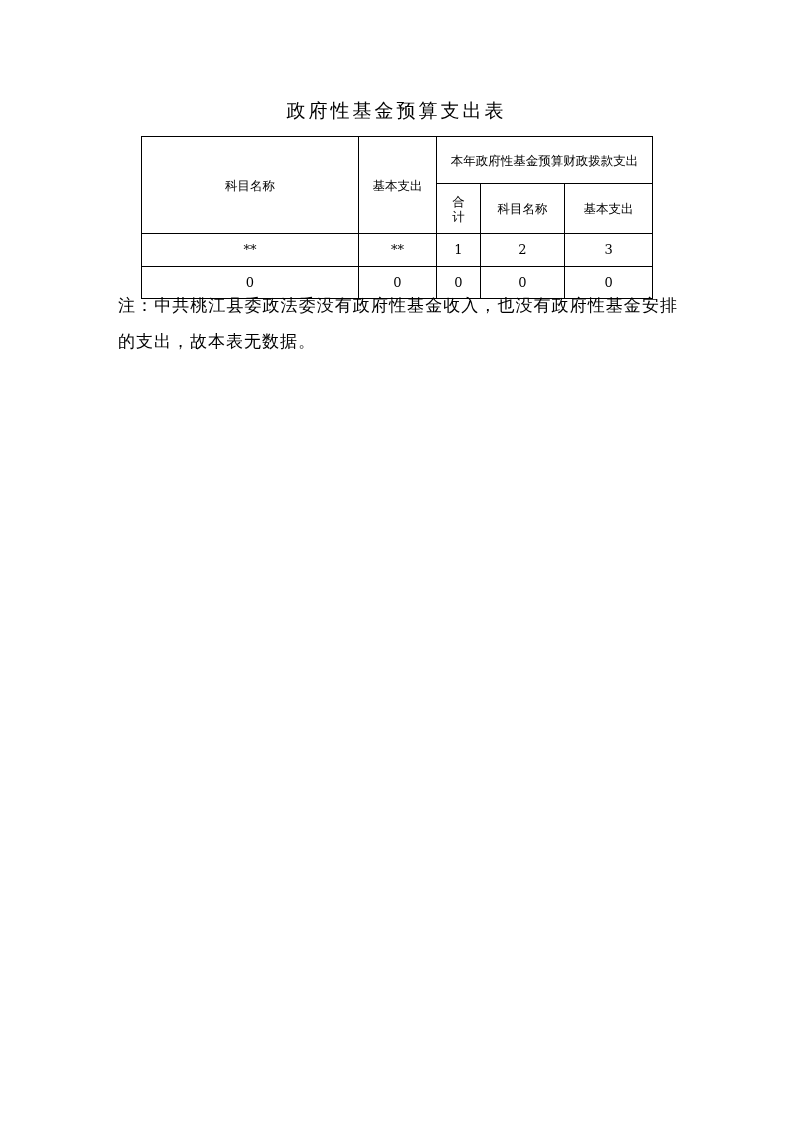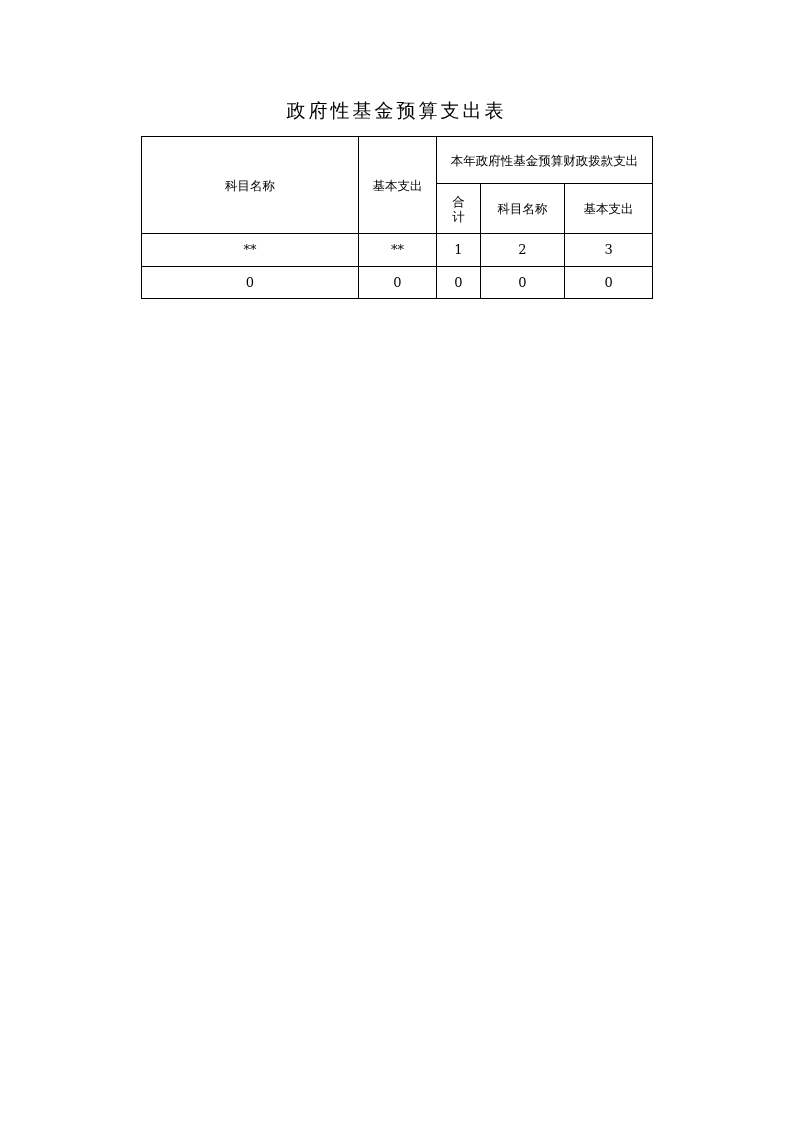--- a/index.html
+++ b/index.html
@@ -122,16 +122,17 @@
       <tr class="r-data">
         <td>0</td>
         <td>0</td>
         <td>0</td>
         <td>0</td>
         <td>0</td>
       </tr>
     </tbody>
   </table>
 
+  <div class="note">注：中共桃江县委政法委没有政府性基金收入，也没有政府性基金安排的支出，故本表无数据。</div>
 
   <div class="page-number">14</div>
 
 </div>
 
 </body></html>

